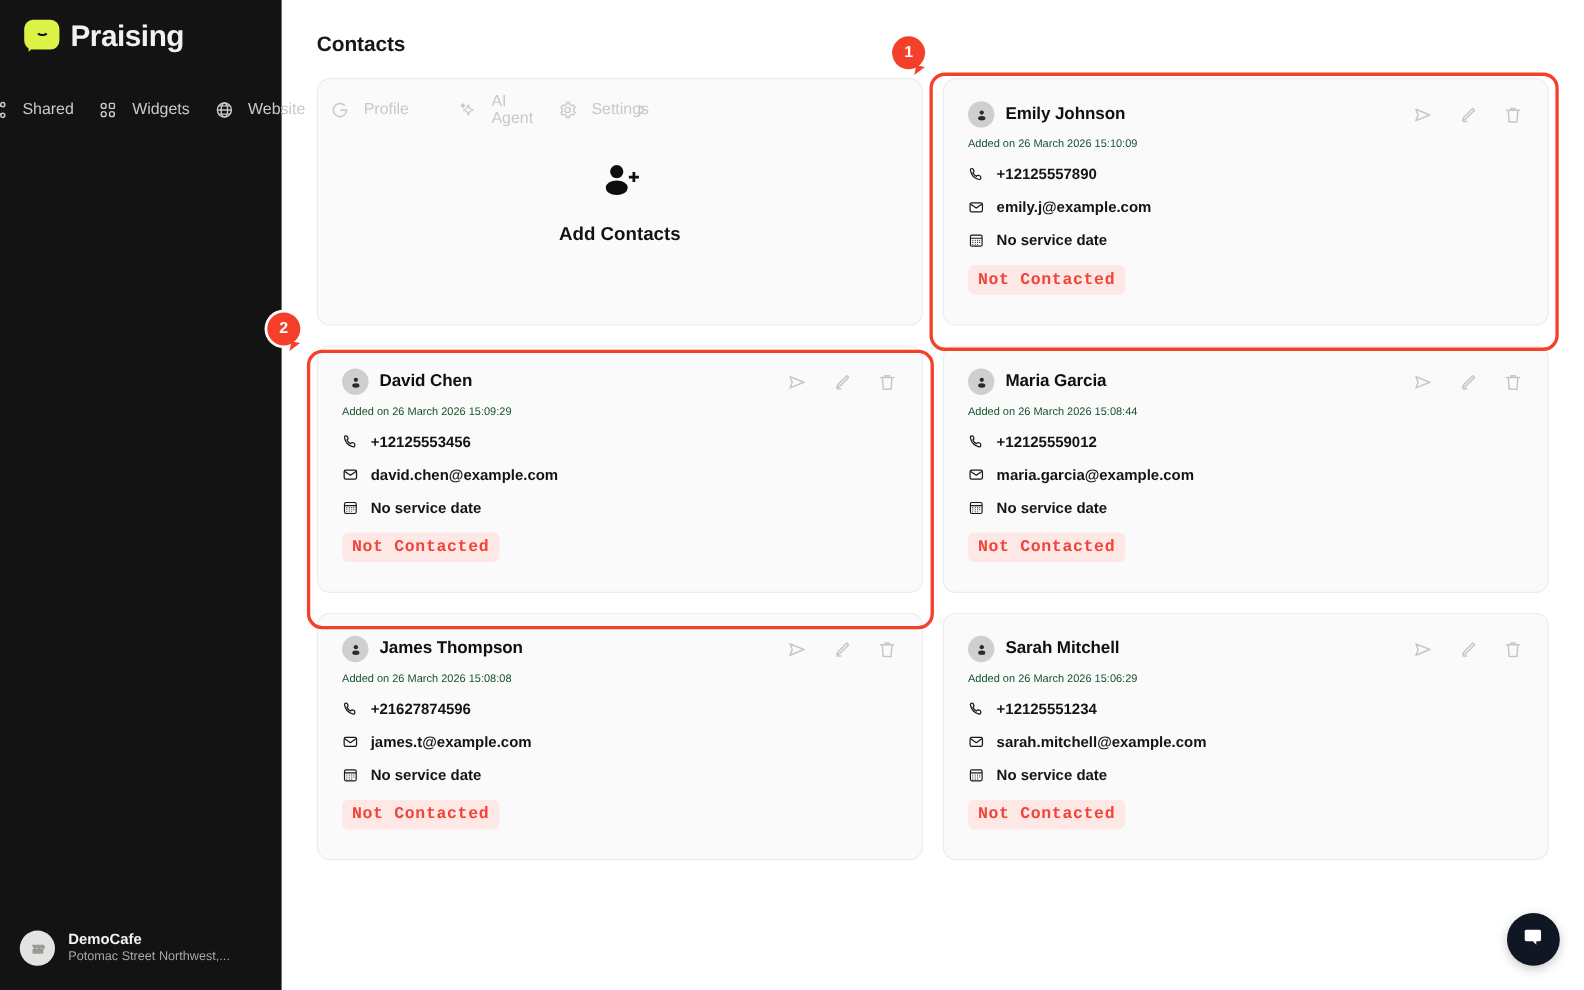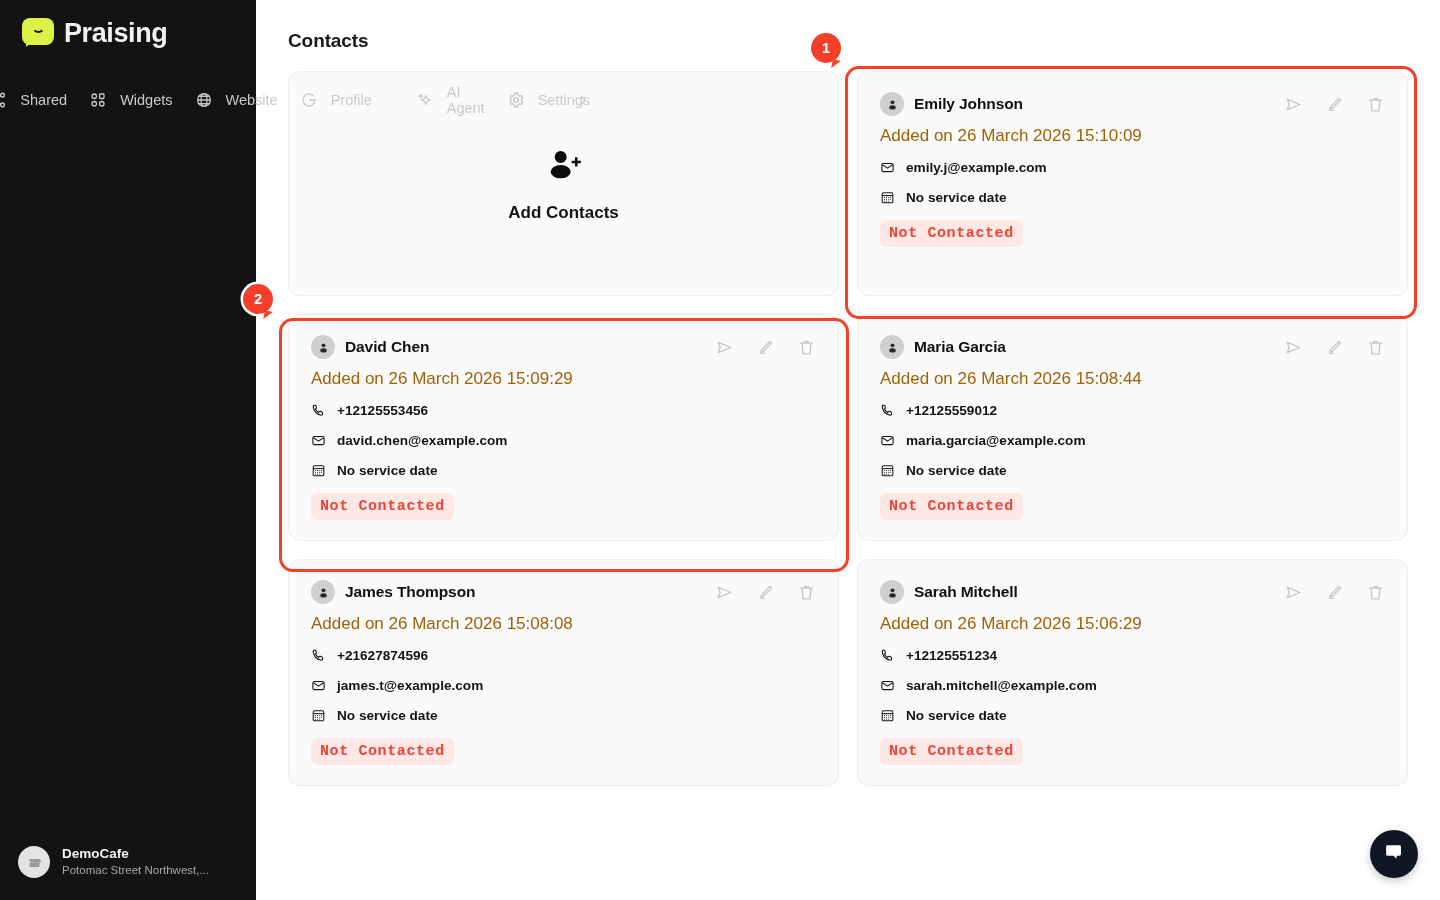--- a/index.html
+++ b/index.html
@@ -78,21 +78,21 @@
   .add-label { font-size: 17px; font-weight: 700; color: #121214; }
 
   .card-head { display: flex; align-items: center; gap: 10px; margin-bottom: 10px; }
   .c-avatar { width: 24px; height: 24px; flex: 0 0 24px; border-radius: 50%;
     background: #cfcfcf; display: flex; align-items: center; justify-content: center; }
   .c-name { font-size: 15.5px; font-weight: 700; color: #101012; letter-spacing: -0.1px; }
   .card-actions { margin-left: auto; display: flex; align-items: center; gap: 22px; }
   .act { width: 19px; height: 19px; color: #c6c6c6; cursor: pointer; display: block; }
   .act svg { width: 19px; height: 19px; display: block; }
 
-  .c-added { font-size: 17px; color: #a16207; margin-bottom: 14px; }
+  .c-added { font-size: 10px; color: #14532d; margin-bottom: 14px; }
   .c-row { display: flex; align-items: center; gap: 11px; margin-bottom: 15px; }
   .c-row .ri { width: 15px; height: 15px; flex: 0 0 15px; color: #17171a; }
   .c-row .ri svg { width: 15px; height: 15px; display: block; }
   .c-row .rt { font-size: 13.6px; color: #141417; font-weight: 600; }
 
   .pill {
     display: inline-block; background: #fde8e6; color: #f04438;
     font-size: 15px; font-weight: 700; letter-spacing: 0.6px;
     padding: 5px 9px; border-radius: 6px;
     font-family: "Liberation Mono", monospace;
@@ -296,20 +296,28 @@
                 </svg>
               </span>
             <span class="act">
                 <svg viewBox="0 0 24 24" fill="none" stroke="currentColor" stroke-width="1.7" stroke-linecap="round" stroke-linejoin="round">
                   <path d="M4.5 6.5h15M9.5 6.5V4.5h5v2M6.5 6.5 7.5 20h9l1-13.5"></path>
                 </svg>
               </span>
           </span>
         </div>
         <div class="c-added">Added on 26 March 2026 15:10:09</div>
+        <div class="c-row">
+          <span class="ri">
+              <svg viewBox="0 0 24 24" fill="none" stroke="currentColor" stroke-width="1.8" stroke-linecap="round" stroke-linejoin="round">
+                <path d="M6 3.5c1 0 1.7.6 2 1.6l.6 2c.2.7 0 1.3-.6 1.8l-1 .8a11 11 0 0 0 5.3 5.3l.8-1c.5-.6 1.1-.8 1.8-.6l2 .6c1 .3 1.6 1 1.6 2v1.5c0 1.2-1 2.1-2.2 2A16.5 16.5 0 0 1 3.5 5.7 2 2 0 0 1 5.5 3.5z"></path>
+              </svg>
+            </span>
+          <span class="rt">+12125557890</span>
+        </div>
         <div class="c-row">
           <span class="ri">
               <svg viewBox="0 0 24 24" fill="none" stroke="currentColor" stroke-width="1.8" stroke-linejoin="round">
                 <rect x="3" y="5.5" width="18" height="13" rx="2.4"></rect>
                 <path d="M4 7.5 12 13l8-5.5"></path>
               </svg>
             </span>
           <span class="rt">emily.j@example.com</span>
         </div>
         <div class="c-row">

